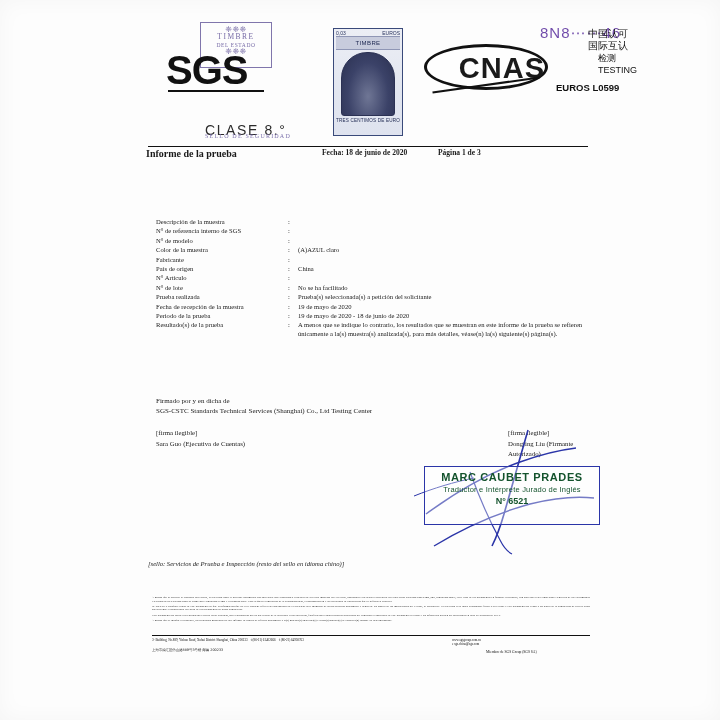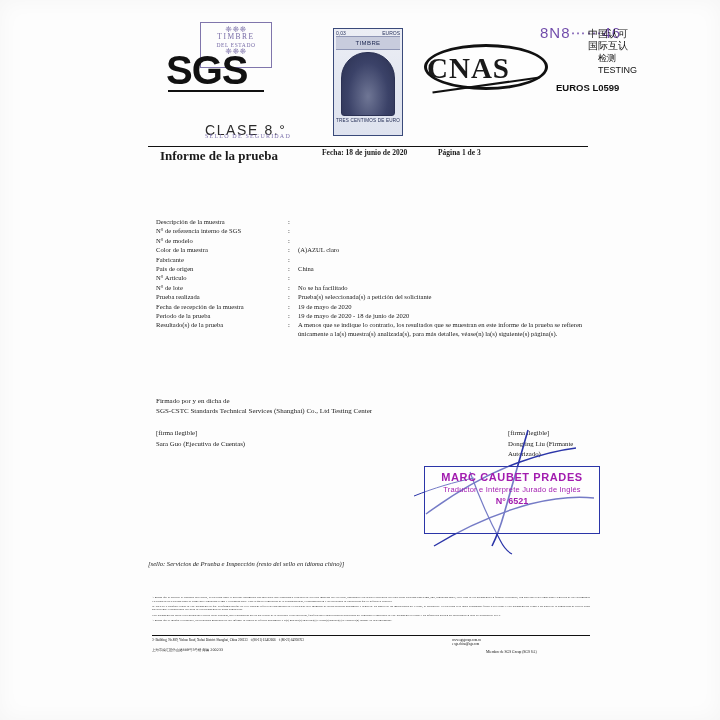--- a/index.html
+++ b/index.html
@@ -121,24 +121,24 @@
     font-family: "Liberation Sans", sans-serif;
   }
 
   
   .cnas-oval {
     position: absolute;
     left: 424px; top: 44px;
     width: 124px; height: 46px;
     border: 3px solid #111;
     border-radius: 62px / 23px;
-    font-family: Liberation Serif, serif;
+    font-family: Liberation Sans, sans-serif;
     font-size: 29px;
     font-weight: bold;
-    text-align: left;
+    text-align: right;
     line-height: 42px;
     letter-spacing: 1px;
     box-sizing: border-box;
     background: rgba(255,255,255,.6);
   }
   .cnas-slash {
     position: absolute;
     left: 432px; top: 84px;
     width: 108px; height: 2px;
     background: #111;
@@ -183,22 +183,22 @@
 
   
   .hdr-rule {
     position: absolute;
     left: 148px; top: 146px;
     width: 440px; height: 1px;
     background: #111;
   }
   .hdr-left {
     position: absolute;
-    left: 160px; top: 148px;
-    font-size: 13px;
+    left: 146px; top: 148px;
+    font-size: 10px;
     font-weight: bold;
   }
   .hdr-date {
     position: absolute;
     left: 322px; top: 148px;
     font-size: 7.5px;
     font-weight: bold;
   }
   .hdr-page {
     position: absolute;
@@ -243,23 +243,23 @@
     font-size: 6.8px;
     line-height: 10.5px;
   }
   .sig-col-2 { position: absolute; left: 352px; top: 0; }
   .sig-col-1 { position: absolute; left: 0; top: 0; }
 
   
   .tr-stamp {
     position: absolute;
     left: 424px; top: 466px;
-    width: 176px; height: 68px;
+    width: 176px; height: 59px;
     border: 1.4px solid #2b35a8;
-    color: #a21caf;
+    color: #14532d;
     box-sizing: border-box;
     text-align: center;
     font-family: "Liberation Sans", sans-serif;
     background: rgba(255,255,255,.35);
   }
   .tr-stamp .l1 {
     font-size: 11px; font-weight: bold; letter-spacing: .6px; margin-top: 4px;
   }
   .tr-stamp .l2 { font-size: 7.5px; margin-top: 2px; letter-spacing: .2px;}
   .tr-stamp .l3 { font-size: 9px; font-weight: bold; margin-top: 2px;}

